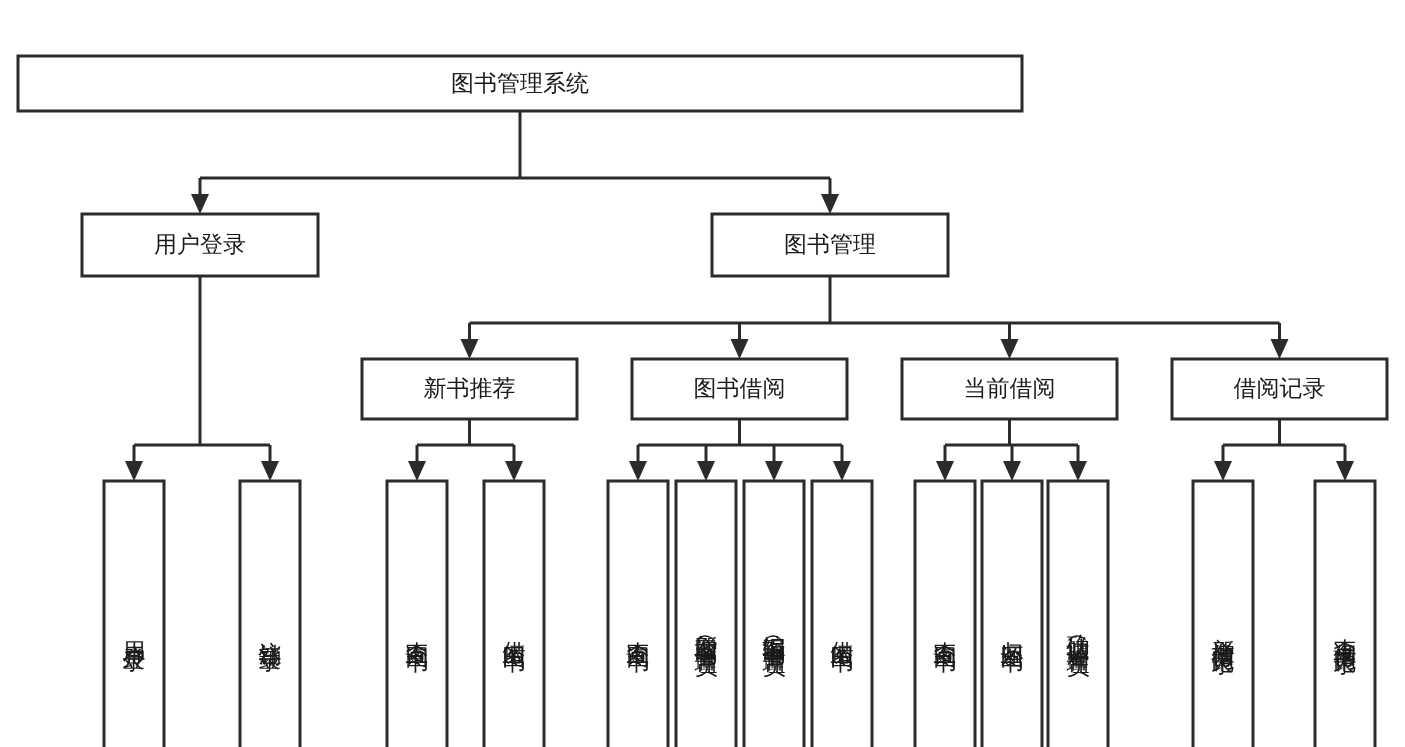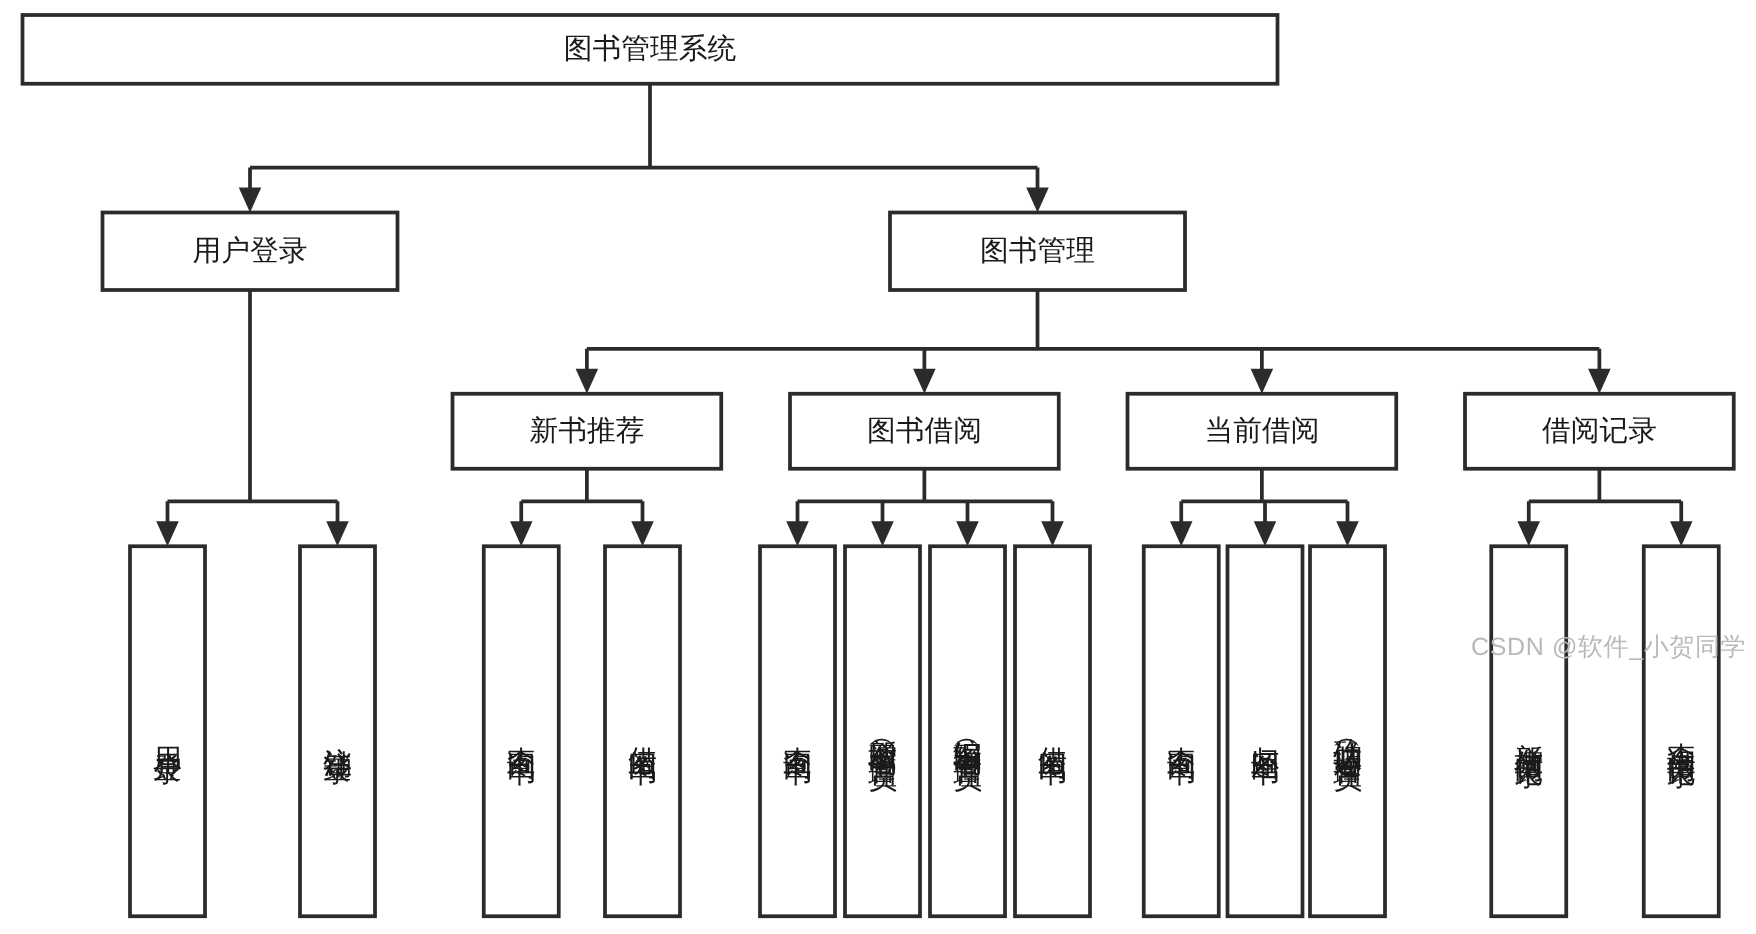--- a/index.html
+++ b/index.html
@@ -11,20 +11,21 @@
     width: 1405px;
     height: 747px;
     font-family: "Liberation Sans", "DejaVu Sans", sans-serif;
     overflow: hidden;
     position: relative;
   }
   #diagram-root {
     position: relative;
     width: 1405px;
     height: 535px;
+    margin-top: 44px;
   }
   svg.flow {
     position: absolute;
     left: 0;
     top: 0;
     width: 1405px;
     height: 747px;
     display: block;
   }
   .node-box {
@@ -216,14 +217,13 @@
       <div class="v-label-wrap" style="left: 1048px; top: 437px; width: 60px; height: 296px;">
         <span class="node-label-v">确认归还（管理员）</span>
       </div>
       <div class="v-label-wrap" style="left: 1193px; top: 437px; width: 60px; height: 296px;">
         <span class="node-label-v">新增借阅记录</span>
       </div>
       <div class="v-label-wrap" style="left: 1315px; top: 437px; width: 60px; height: 296px;">
         <span class="node-label-v">查询借阅记录</span>
       </div>
     </div>
-  <div class="watermark">CSDN @软件_小贺同学</div>
 </div>
 
 </body></html>

